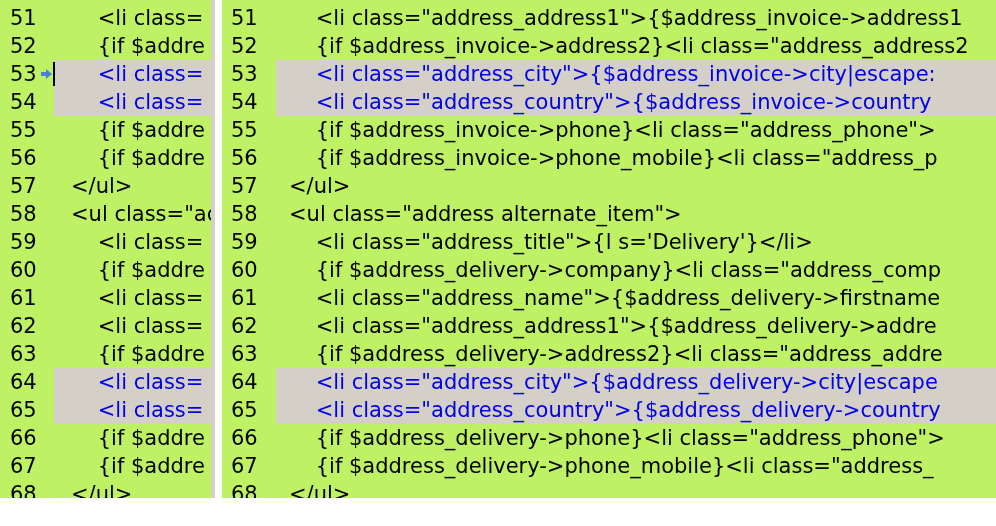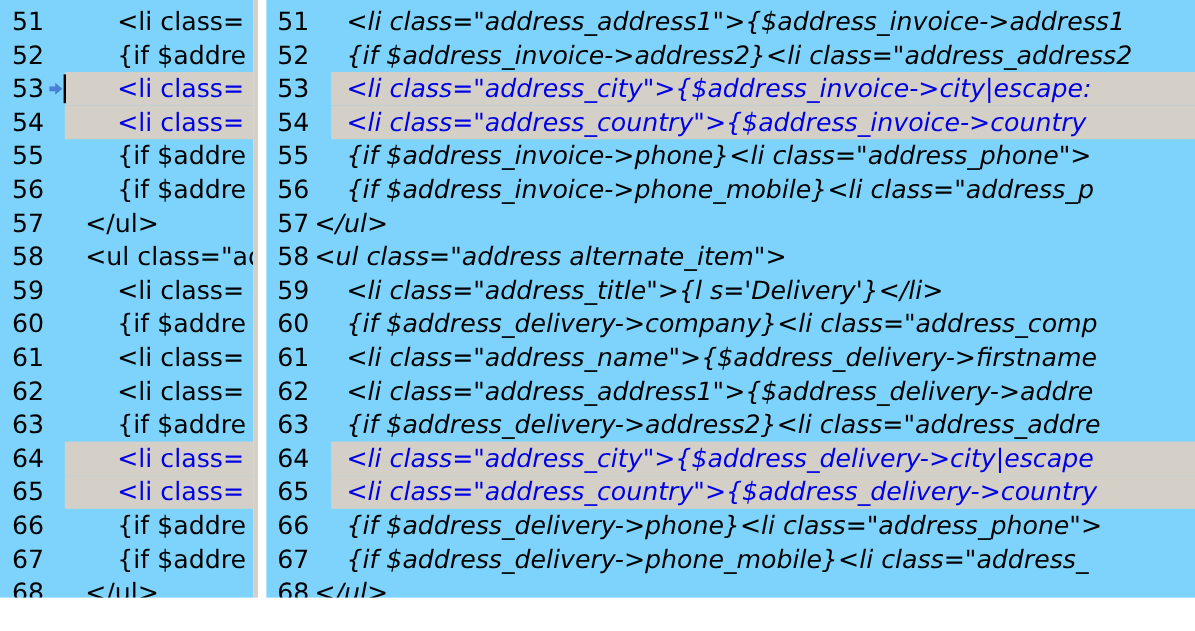--- a/index.html
+++ b/index.html
@@ -1,28 +1,28 @@
 <!DOCTYPE html>
 <html><head>
 <meta charset="utf-8">
 <style>
   html, body { margin:0; padding:0; background:#ffffff; }
   body { width:996px; height:526px; overflow:hidden; position:relative;
          font-family:"DejaVu Sans", sans-serif; font-size:21px; color:#000; }
-  .pane { position:absolute; top:0; height:498px; overflow:hidden; background:#7dd3fc; }
+  .pane { position:absolute; top:0; height:498px; overflow:hidden; background:#bef264; }
   #left-pane { left:0; width:211px; }
   #right-pane { left:222px; width:774px; }
   .divider { position:absolute; left:211px; top:0; width:4px; height:498px; background:#d4d0c8; }
   .line { position:absolute; left:0; height:28px; line-height:28px; white-space:pre; width:2000px; }
   .ln { position:absolute; left:0; width:36px; text-align:left; }
   #left-pane .ln { left:10px; }
   #right-pane .ln { left:9px; }
   .code { position:absolute; }
   #left-pane .code { left:71px; }
-  #right-pane .code { left:40px;font-style:italic; }
+  #right-pane .code { left:67px; }
   .hl-bg { position:absolute; top:0; height:28px; background:#d4d0c8; }
   #left-pane .hl-bg { left:54px; width:200px; }
   #right-pane .hl-bg { left:54px; width:760px; }
   .changed .code { color:#0000e6; }
   .arrow { position:absolute; left:41px; top:9px; width:11px; height:10px; }
   .cursor { position:absolute; left:53px; top:2px; width:2px; height:24px; background:#000; }
 </style>
 </head>
 <body>
 

